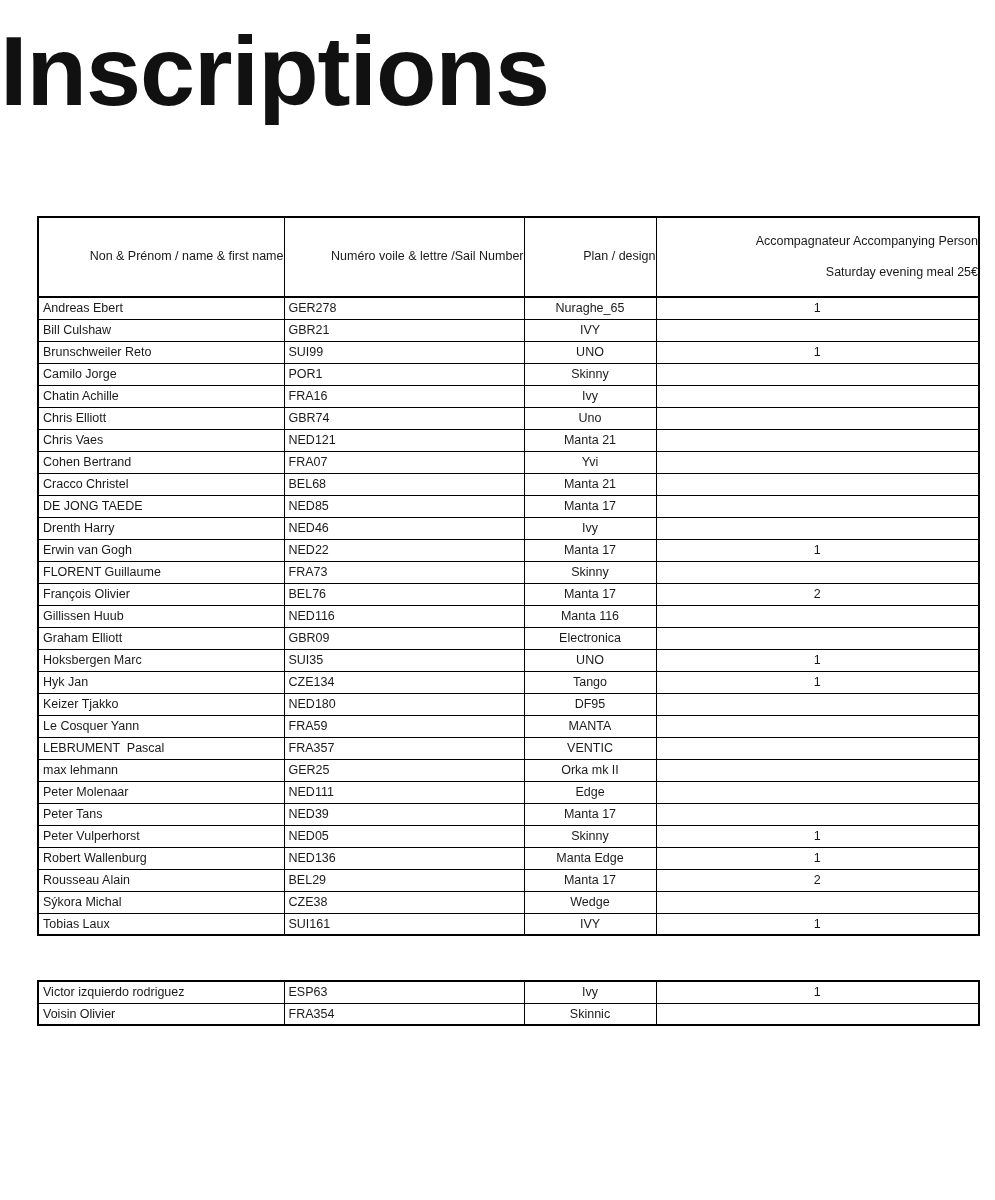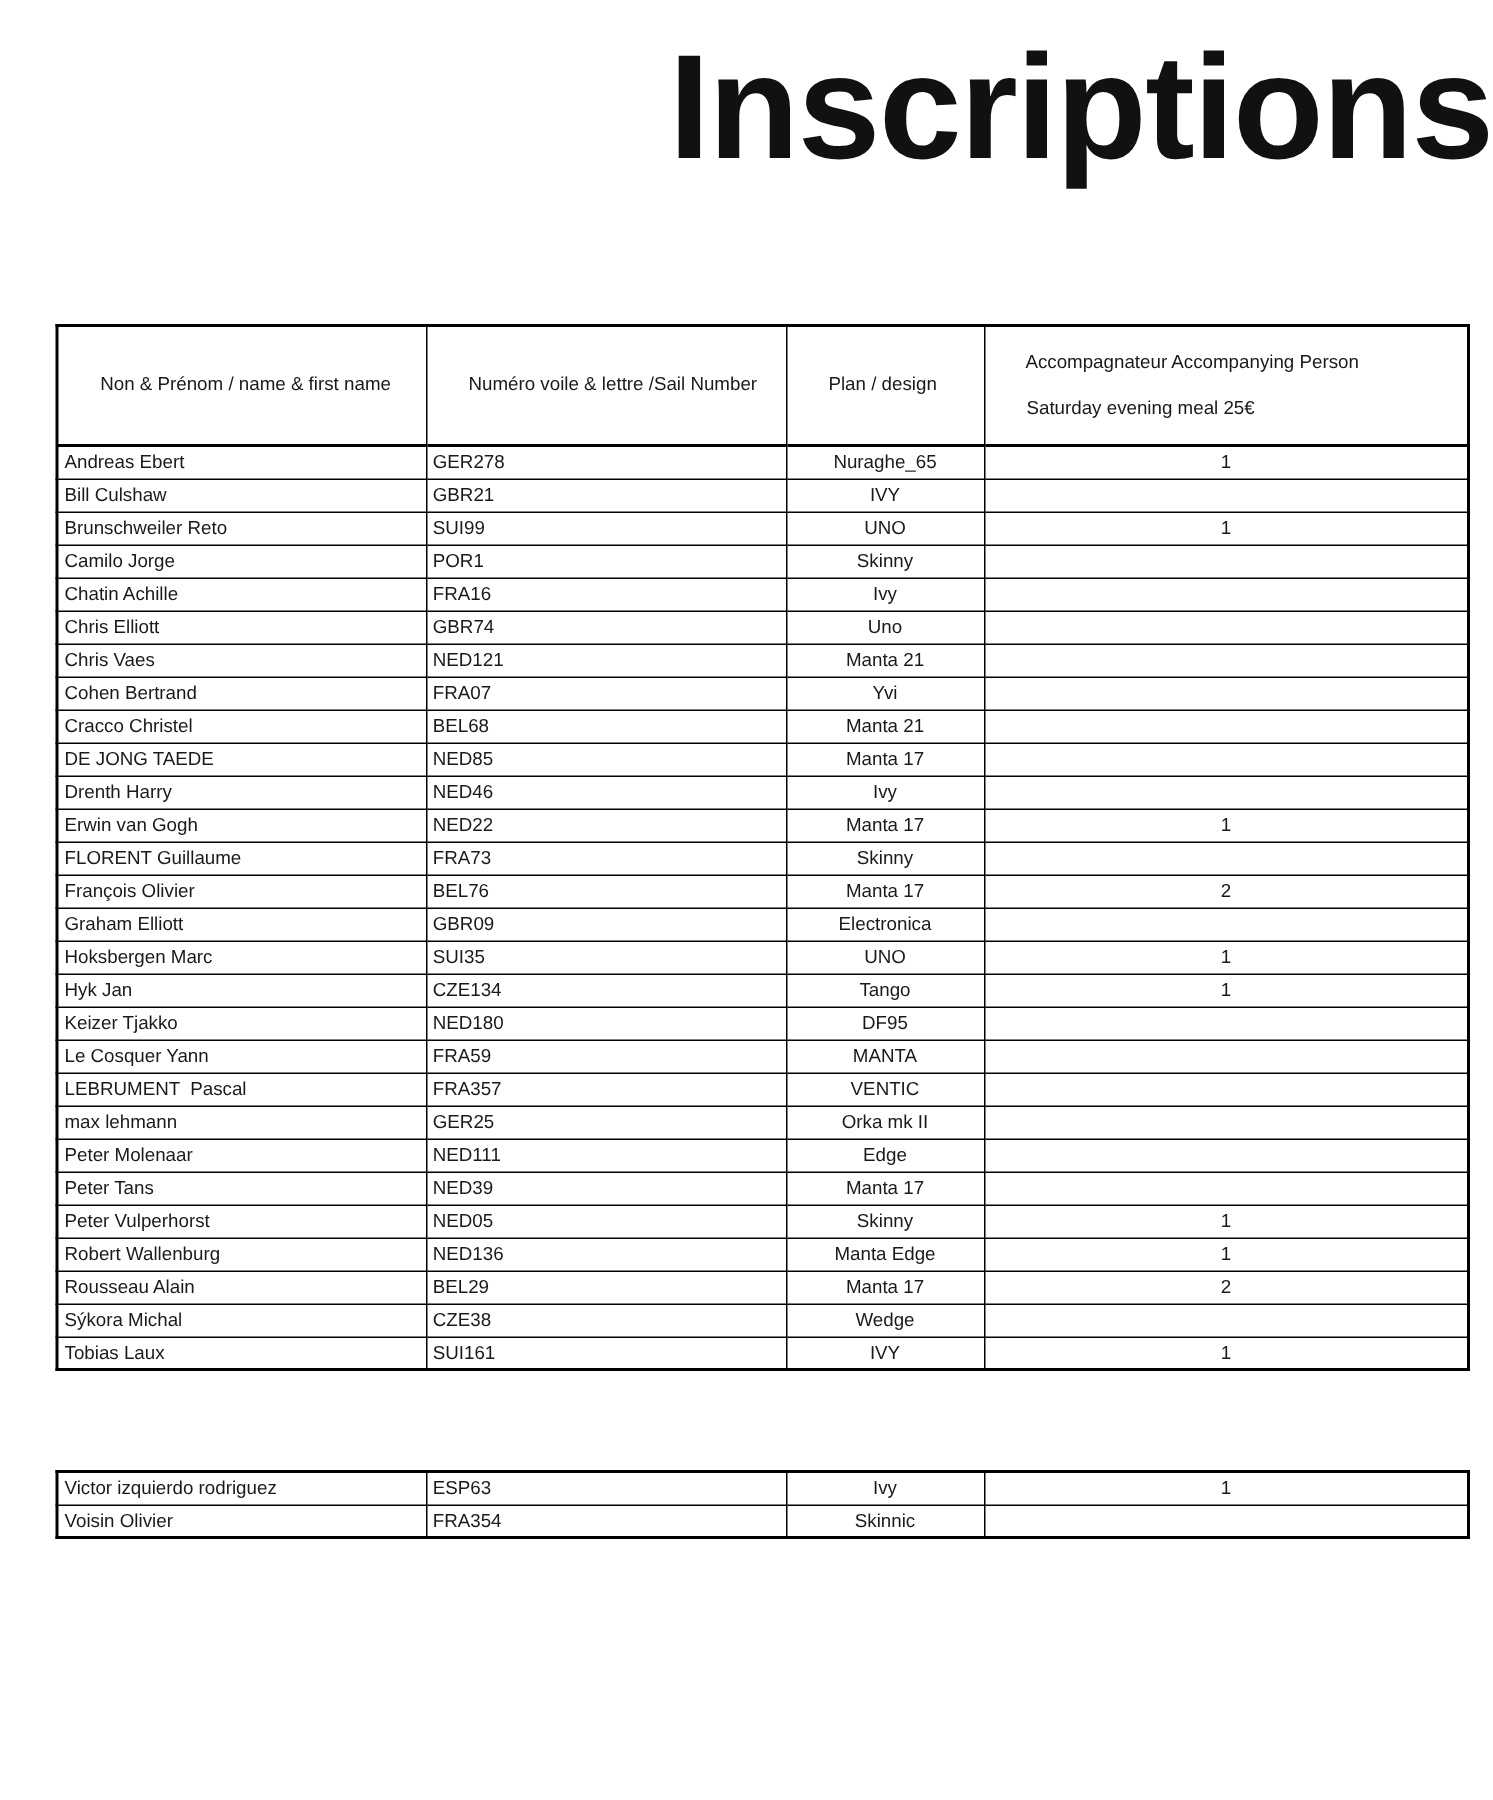--- a/index.html
+++ b/index.html
@@ -9,21 +9,21 @@
     background: #ffffff;
     font-family: "Liberation Sans", sans-serif;
     position: relative;
     overflow: hidden;
   }
   .page-title {
     position: absolute;
     top: 14px;
     left: 0;
     width: 995px;
-    text-align: right;
+    text-align: left;
     font-size: 99px;
     font-weight: bold;
     color: #111111;
     letter-spacing: -1px;
     line-height: 1.15;
   }
   table.grid {
     position: absolute;
     left: 37px;
     width: 941px;
@@ -37,21 +37,21 @@
   table.grid th, table.grid td {
     border: 1px solid #000000;
     overflow: hidden;
     white-space: pre;
     vertical-align: middle;
   }
   table.grid { border: 2px solid #000000; }
   table.grid thead th {
     height: 56px;
     font-weight: normal;
-    text-align: left;
+    text-align: right;
     border-bottom: 2px solid #000000;
     line-height: 1.25;
   }
   table.grid td { height: 22px; }
   col.c-name { width: 246px; }
   col.c-sail { width: 240px; }
   col.c-plan { width: 132px; }
   col.c-acc  { width: 323px; }
   td.left   { text-align: left; padding-left: 4px; }
   td.center { text-align: center; }
@@ -164,20 +164,26 @@
         <td class="center">Skinny</td>
         <td class="center"></td>
       </tr>
       <tr>
         <td class="left">François Olivier</td>
         <td class="left">BEL76</td>
         <td class="center">Manta 17</td>
         <td class="center">2</td>
       </tr>
       <tr>
+        <td class="left">Gillissen Huub</td>
+        <td class="left">NED116</td>
+        <td class="center">Manta 116</td>
+        <td class="center"></td>
+      </tr>
+      <tr>
         <td class="left">Graham Elliott</td>
         <td class="left">GBR09</td>
         <td class="center">Electronica</td>
         <td class="center"></td>
       </tr>
       <tr>
         <td class="left">Hoksbergen Marc</td>
         <td class="left">SUI35</td>
         <td class="center">UNO</td>
         <td class="center">1</td>

